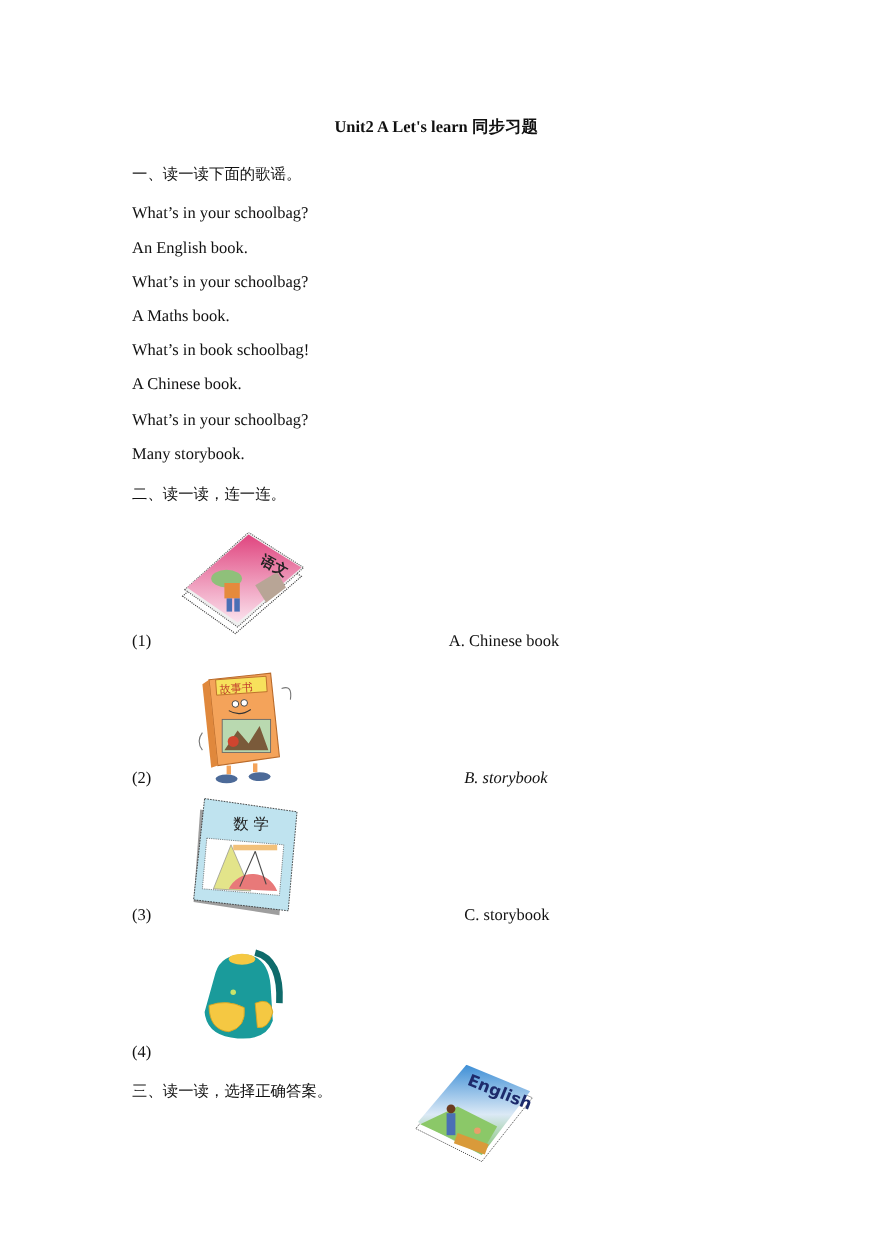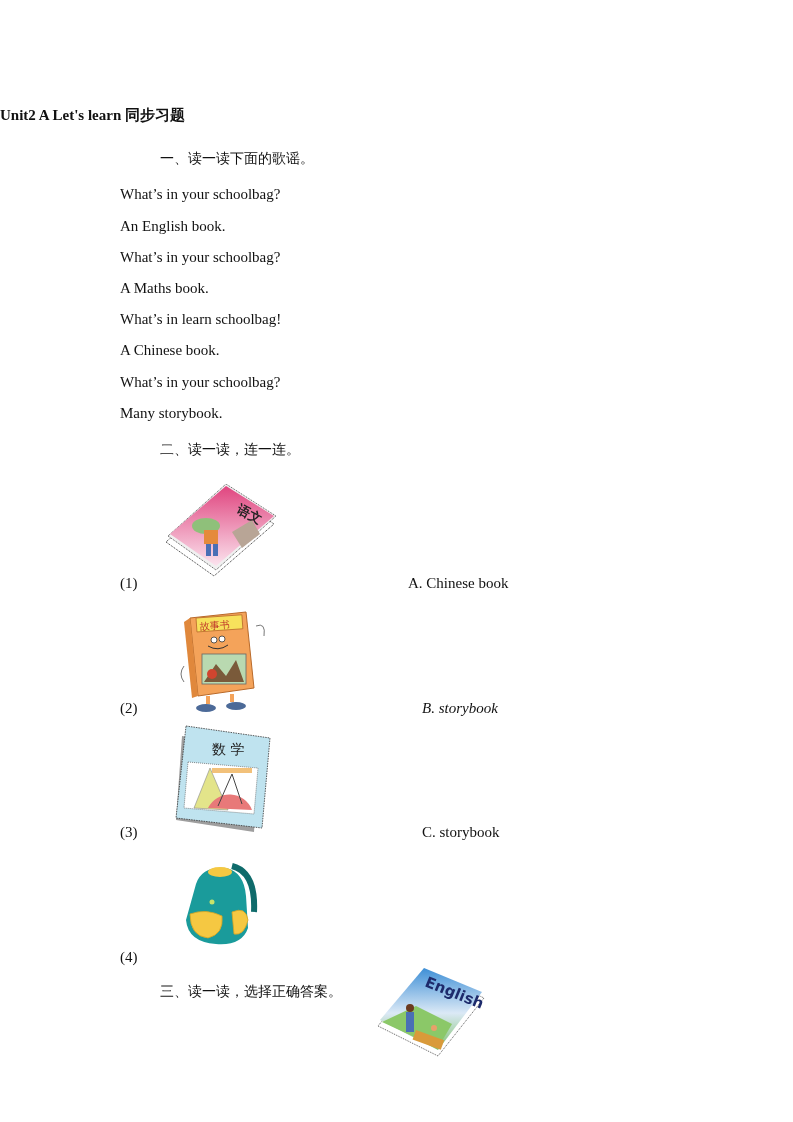--- a/index.html
+++ b/index.html
@@ -1,36 +1,36 @@
 <!DOCTYPE html>
 <html><head>
 <meta charset="utf-8">
 <style>
   html, body { margin: 0; padding: 0; background: #ffffff; }
   body { width: 793px; height: 1122px; position: relative; overflow: hidden;
          font-family: "Liberation Serif", "DejaVu Serif", serif; color: #111; }
   .abs { position: absolute; white-space: nowrap; }
-  .title { left: 0; width: 793px; top: 106px; font-size: 15px; font-weight: bold; }
-  .cjk { font-family: Liberation Sans, sans-serif; font-size: 14px; margin-left: 40px; }
+  .title { left: 0; width: 793px; text-align: center; top: 106px; font-size: 15px; font-weight: bold; }
+  .cjk { font-family: Liberation Sans, sans-serif; font-size: 14px; }
   .line { font-size: 15px; left: 120px; }
   .label { font-size: 15px; }
   .pic { position: absolute; }
 </style>
 </head>
 <body>
 
 <div>
   <div class="abs title">Unit2 A Let's learn 同步习题</div>
 
   <div class="abs cjk" style="left:120px; top:150px;">一、读一读下面的歌谣。</div>
   <div class="abs line" style="top:186px;">What’s in your schoolbag?</div>
   <div class="abs line" style="top:218px;">An English book.</div>
   <div class="abs line" style="top:249px;">What’s in your schoolbag?</div>
   <div class="abs line" style="top:280px;">A Maths book.</div>
-  <div class="abs line" style="top:311px;">What’s in learn schoolbag!</div>
+  <div class="abs line" style="top:311px;">What’s in book schoolbag!</div>
   <div class="abs line" style="top:342px;">A Chinese book.</div>
   <div class="abs line" style="top:374px;">What’s in your schoolbag?</div>
   <div class="abs line" style="top:405px;">Many storybook.</div>
 
   <div class="abs cjk" style="left:120px; top:441px;">二、读一读，连一连。</div>
 
   <svg class="pic" style="left:162px; top:484px;" width="118" height="94" viewBox="0 0 118 94">
     <polygon points="4,58 52,92 112,40 62,6" fill="#ffffff" stroke="#333" stroke-width="1" stroke-dasharray="1,1"></polygon>
     <polygon points="6,52 54,86 114,32 64,0" fill="#f0f0f0" stroke="#555" stroke-width="1" stroke-dasharray="1,1"></polygon>
     <defs>

